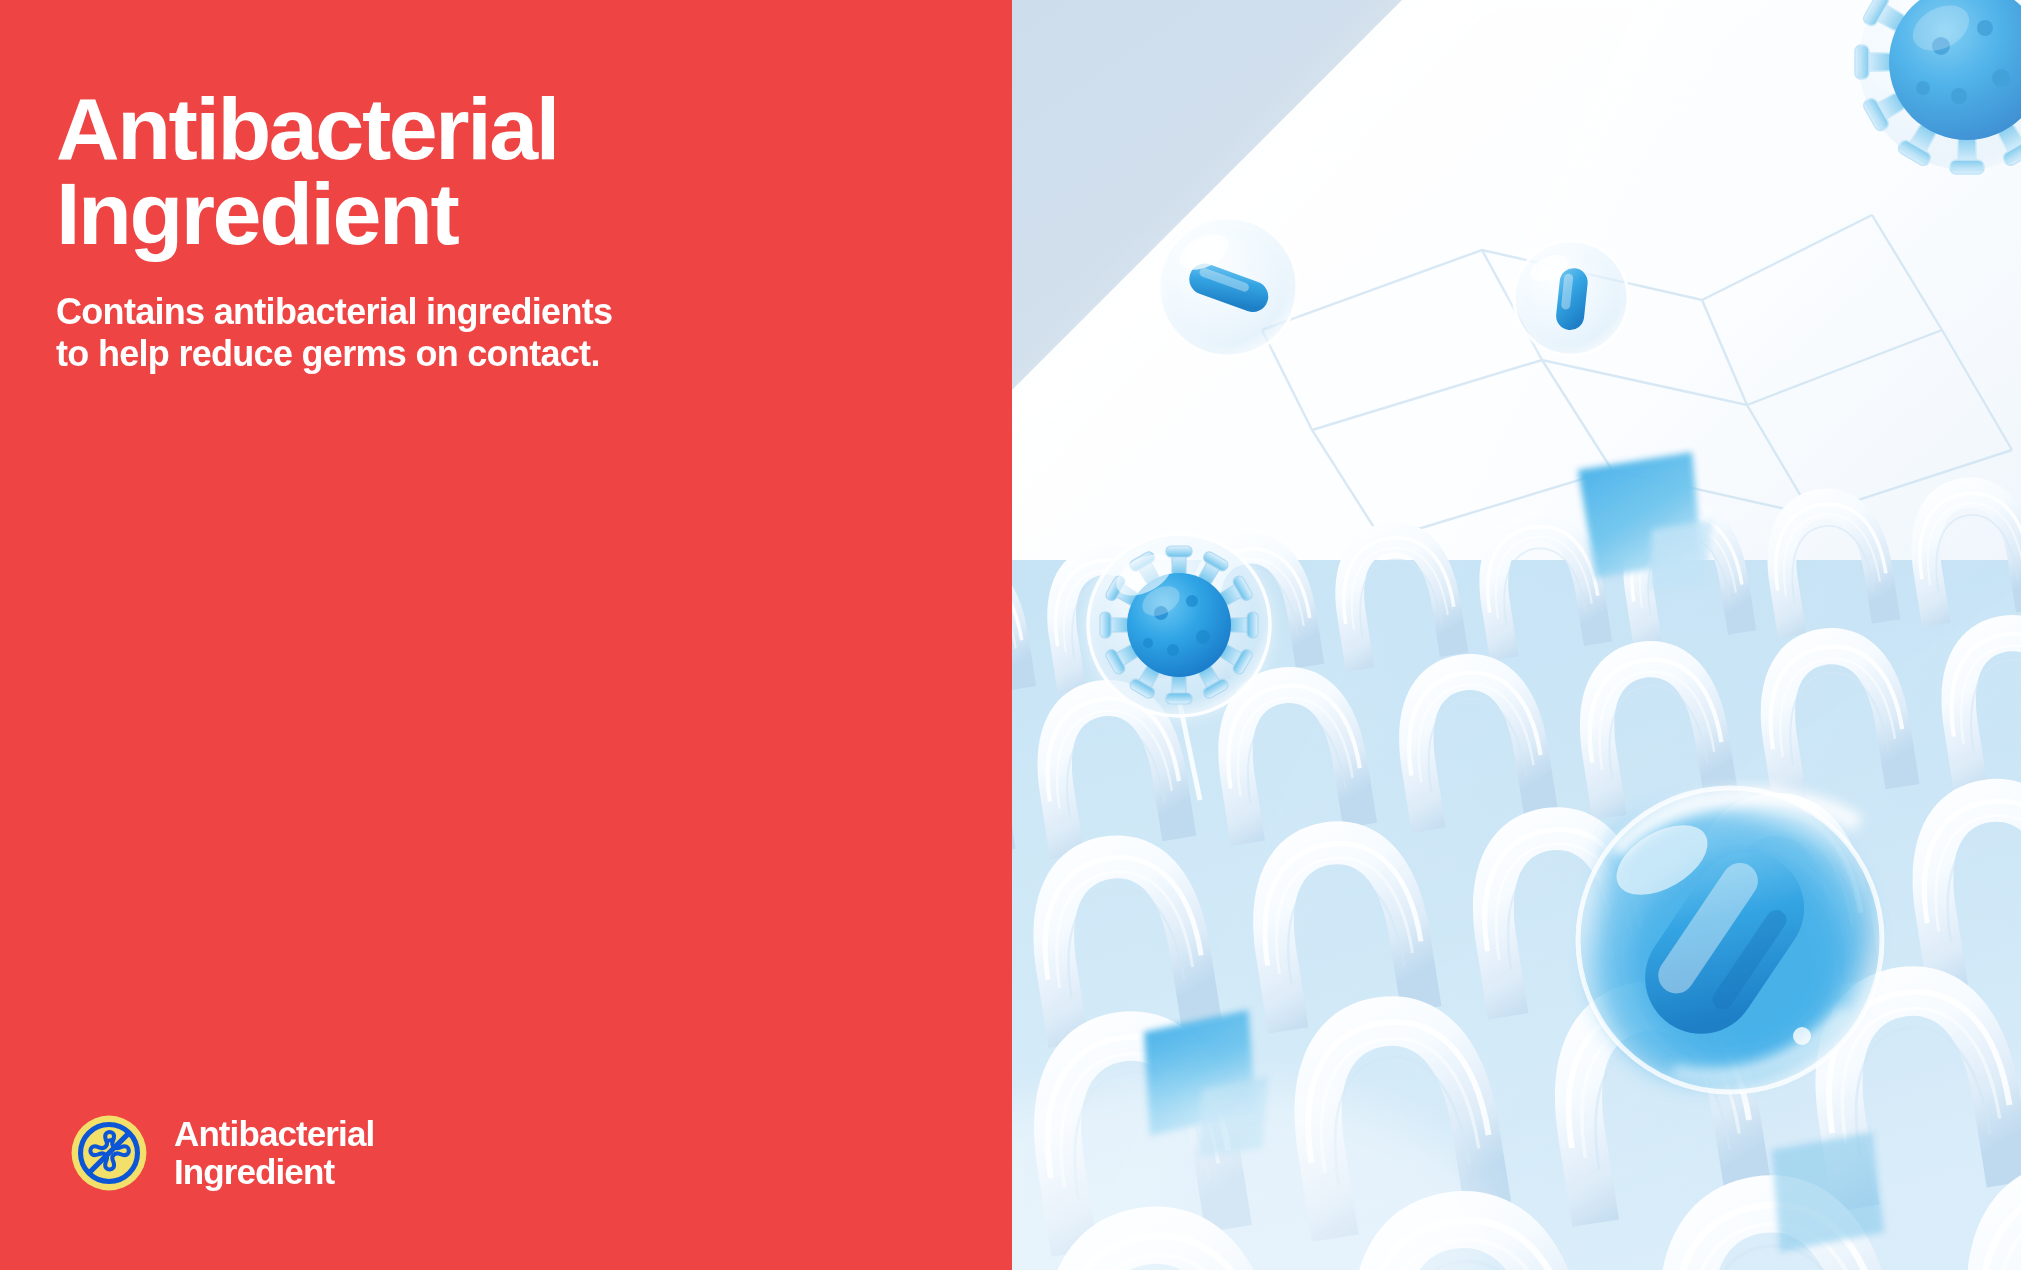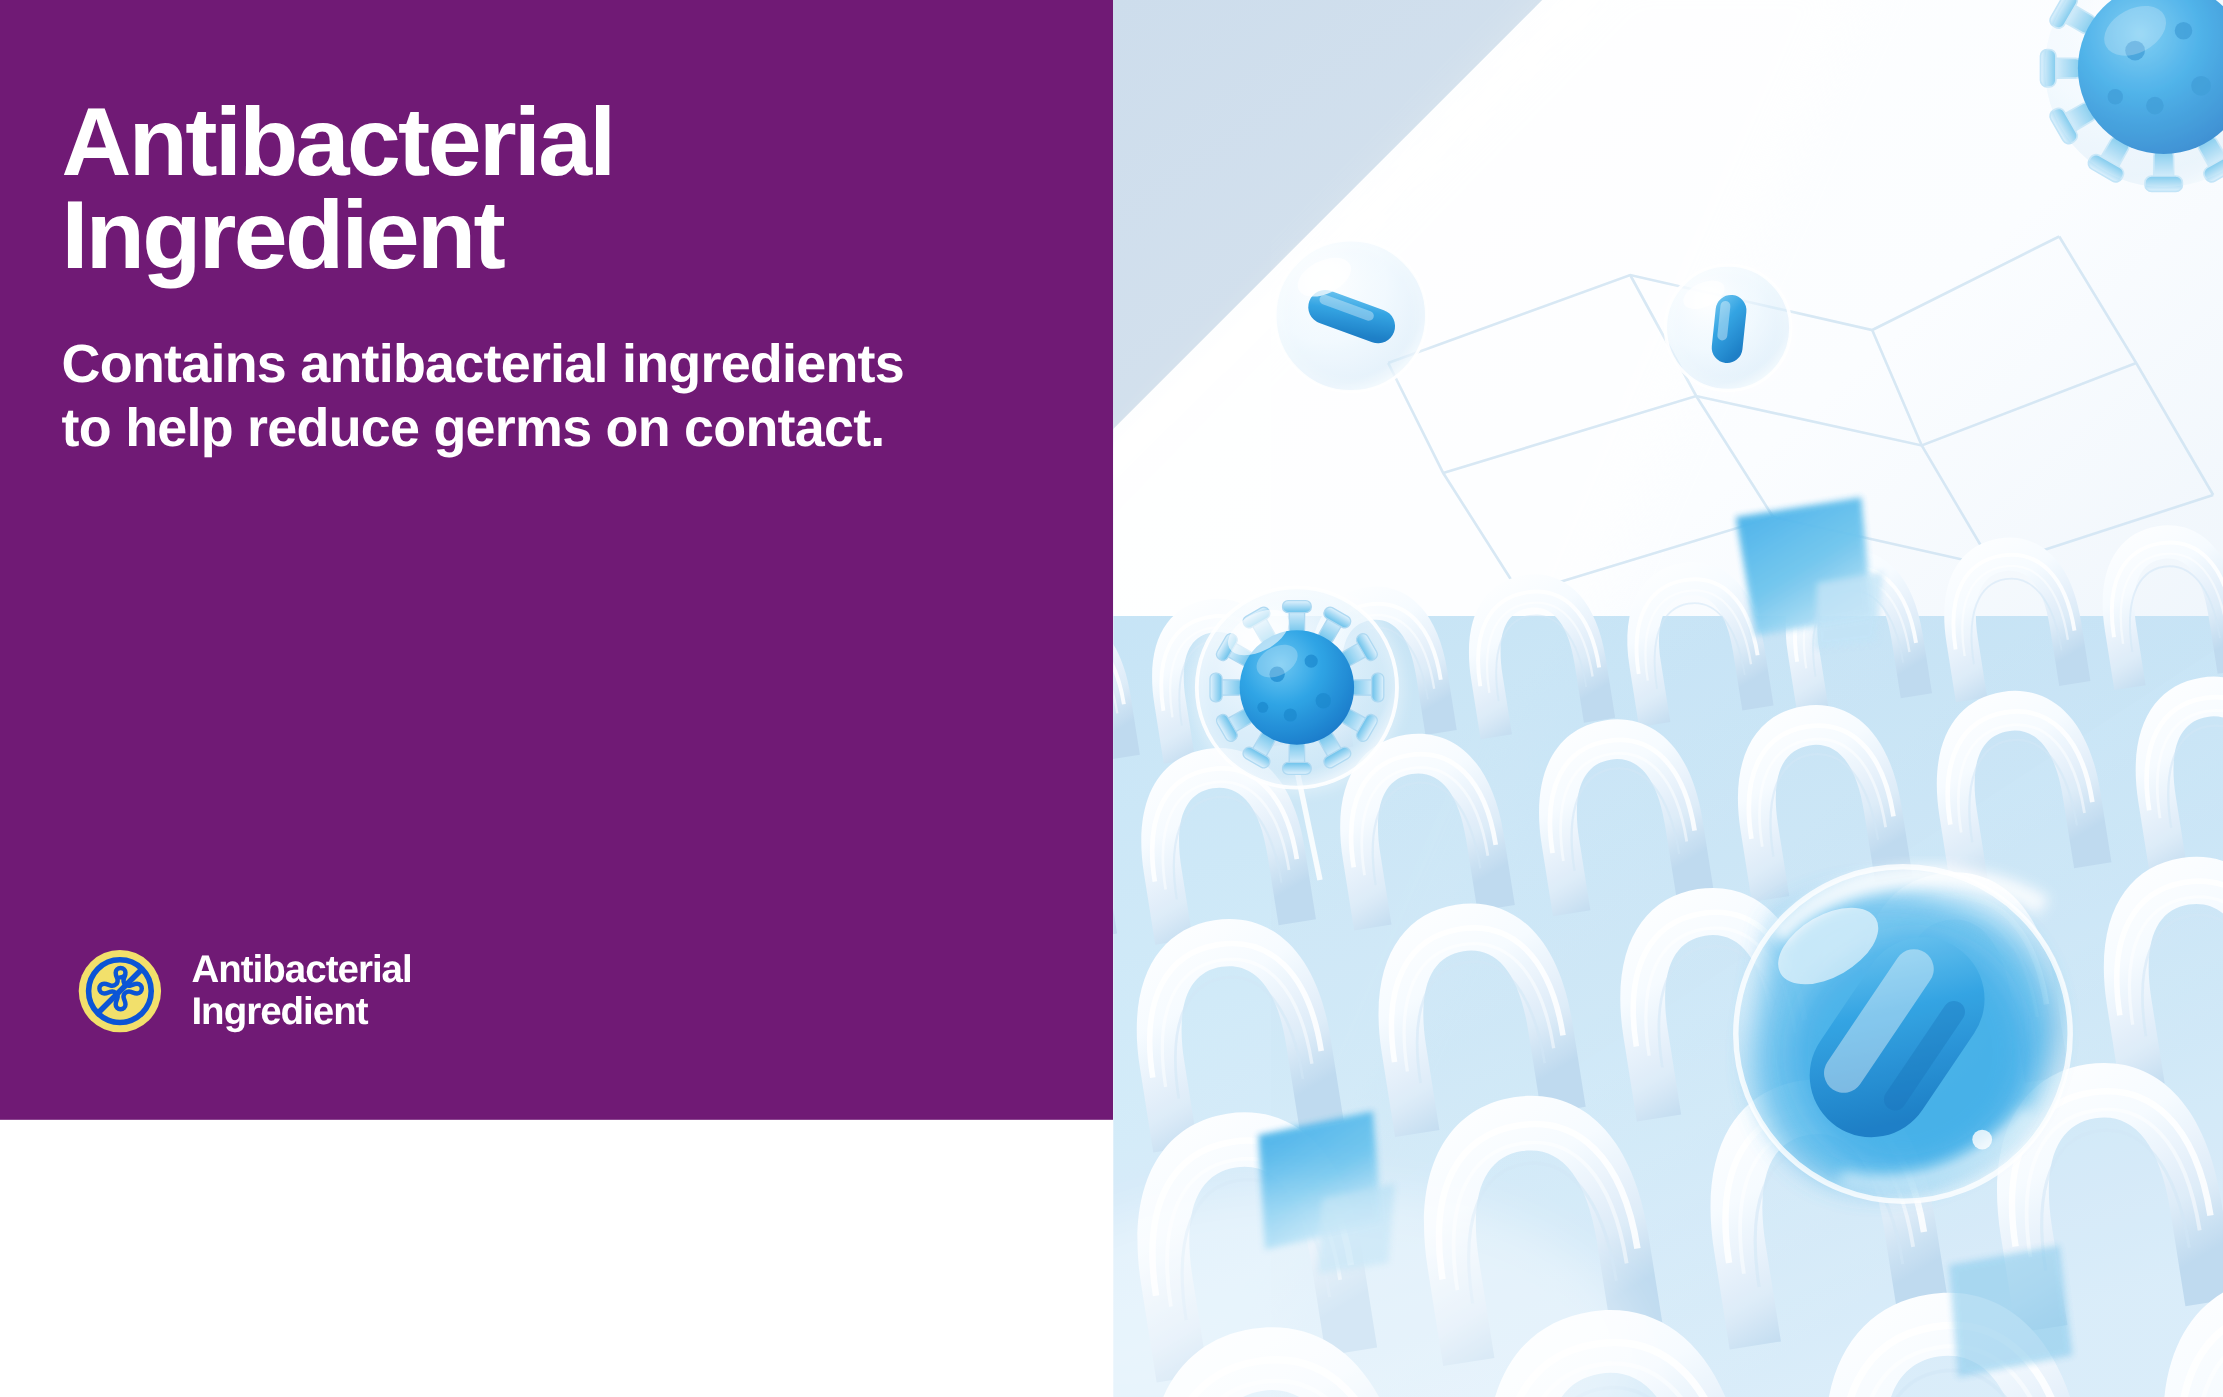--- a/index.html
+++ b/index.html
@@ -12,44 +12,44 @@
   .banner {
     position:relative;
     width:2021px; height:1270px;
     display:flex;
     overflow:hidden;
   }
 
   
   .left-panel {
     position:relative;
-    width:1012px; height:1018px;
-    background:#701a75;
+    width:1012px; height:1270px;
+    background:#ef4444;
     flex:0 0 1012px;
     overflow:hidden;
   }
   .copy-block {
     position:absolute;
     left:56px; top:86px;
     width:920px;
   }
   .headline {
     color:#ffffff;
     font-family:"Liberation Sans", sans-serif;
     font-size:88px;
     font-weight:bold;
     line-height:0.97;
     letter-spacing:-2.4px;
     white-space:pre-line;
   }
   .subhead {
-    margin-top:46px;
+    margin-top:34px;
     color:#ffffff;
     font-family:"Liberation Sans", sans-serif;
-    font-size:49px;
+    font-size:36px;
     font-weight:bold;
     line-height:1.18;
     letter-spacing:-0.7px;
     white-space:pre-line;
   }
 
   
   .logo-lockup {
     position:absolute;
     left:70px; bottom:78px;

